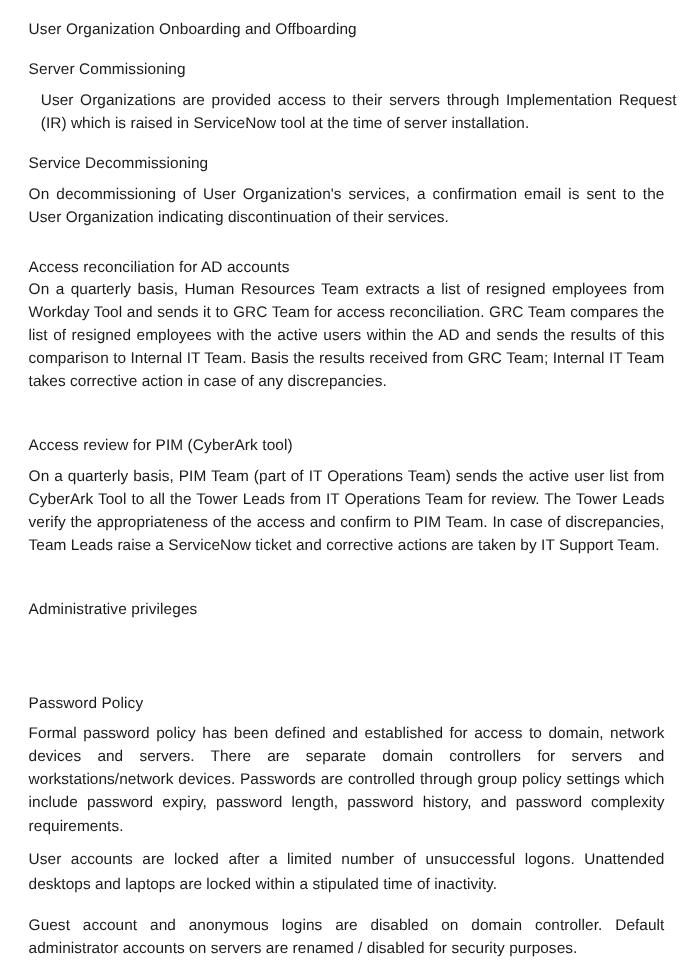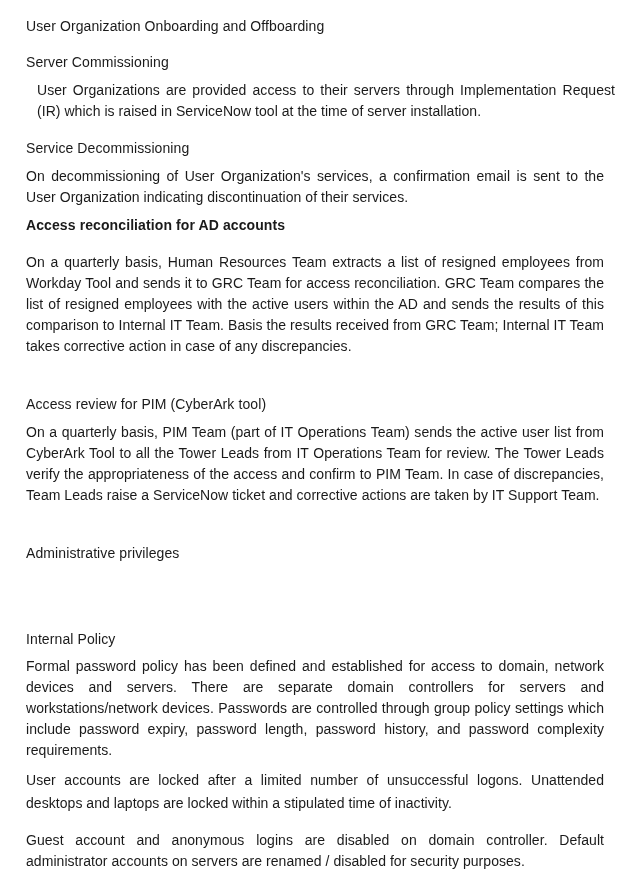--- a/index.html
+++ b/index.html
@@ -47,26 +47,26 @@
 <div class="page">
 
   <div class="block heading" style="top:17px;">User Organization Onboarding and Offboarding</div>
 
   <div class="block heading" style="top:53px;">Server Commissioning</div>
   <div class="block para" style="top:80px;margin-left:11px;">User Organizations are provided access to their servers through Implementation Request (IR) which is raised in ServiceNow tool at the time of server installation.</div>
 
   <div class="block heading" style="top:139px;">Service Decommissioning</div>
   <div class="block para" style="top:166px;">On decommissioning of User Organization's services, a confirmation email is sent to the User Organization indicating discontinuation of their services.</div>
 
-  <div class="block heading" style="top:216px;font-weight:bold;">Access reconciliation for AD accounts</div>
+  <div class="block heading" style="top:233px;">Access reconciliation for AD accounts</div>
   <div class="block para" style="top:252px;">On a quarterly basis, Human Resources Team extracts a list of resigned employees from Workday Tool and sends it to GRC Team for access reconciliation. GRC Team compares the list of resigned employees with the active users within the AD and sends the results of this comparison to Internal IT Team. Basis the results received from GRC Team; Internal IT Team takes corrective action in case of any discrepancies.</div>
 
   <div class="block heading" style="top:395px;">Access review for PIM (CyberArk tool)</div>
   <div class="block para" style="top:422px;">On a quarterly basis, PIM Team (part of IT Operations Team) sends the active user list from CyberArk Tool to all the Tower Leads from IT Operations Team for review. The Tower Leads verify the appropriateness of the access and confirm to PIM Team. In case of discrepancies, Team Leads raise a ServiceNow ticket and corrective actions are taken by IT Support Team.</div>
 
   <div class="block heading" style="top:544px;">Administrative privileges</div>
 
-  <div class="block heading" style="top:630px;">Internal Policy</div>
+  <div class="block heading" style="top:630px;">Password Policy</div>
   <div class="block para" style="top:656px;">Formal password policy has been defined and established for access to domain, network devices and servers. There are separate domain controllers for servers and workstations/network devices. Passwords are controlled through group policy settings which include password expiry, password length, password history, and password complexity requirements.</div>
   <div class="block para" style="top:769px; line-height:23px;">User accounts are locked after a limited number of unsuccessful logons. Unattended desktops and laptops are locked within a stipulated time of inactivity.</div>
   <div class="block para" style="top:830px;">Guest account and anonymous logins are disabled on domain controller. Default administrator accounts on servers are renamed / disabled for security purposes.</div>
 
 </div>
 
 </body></html>

